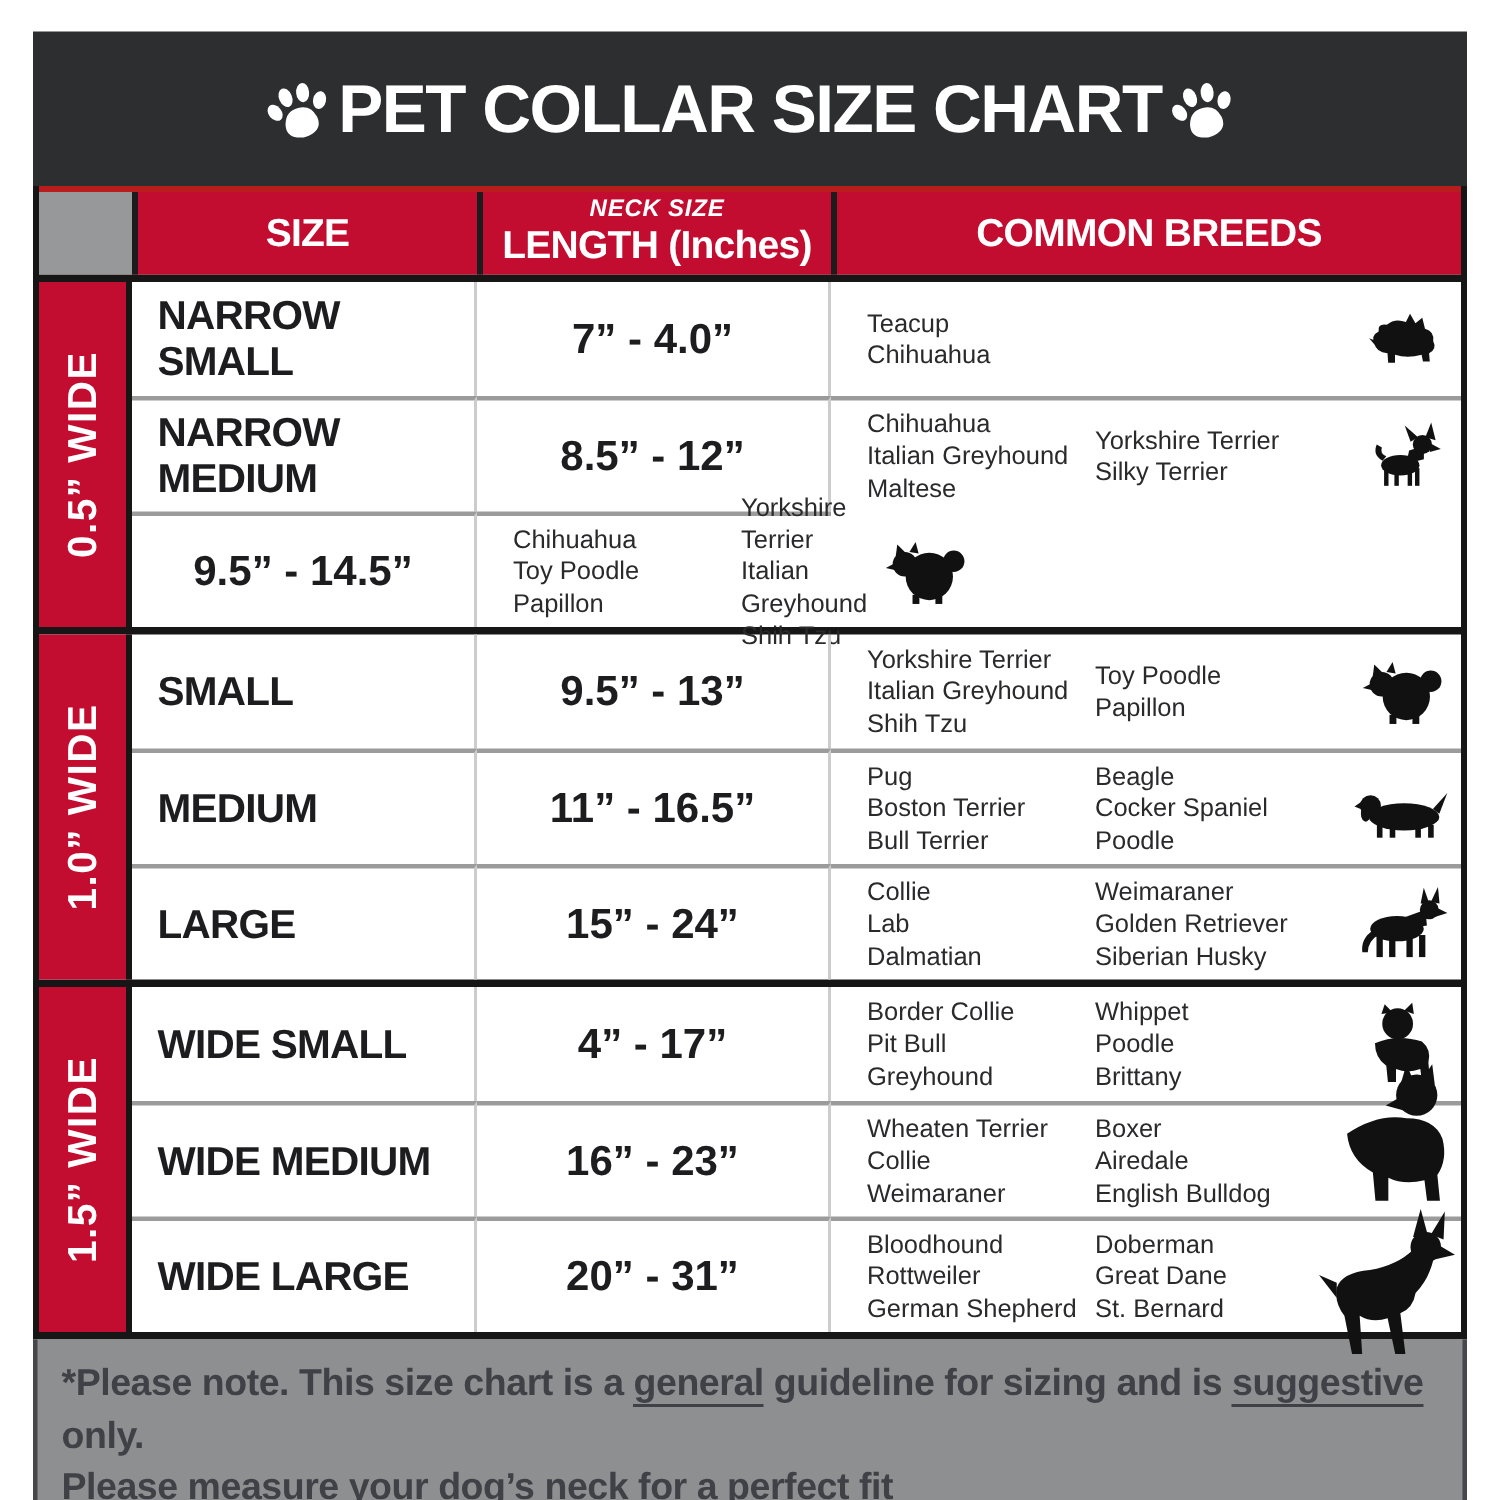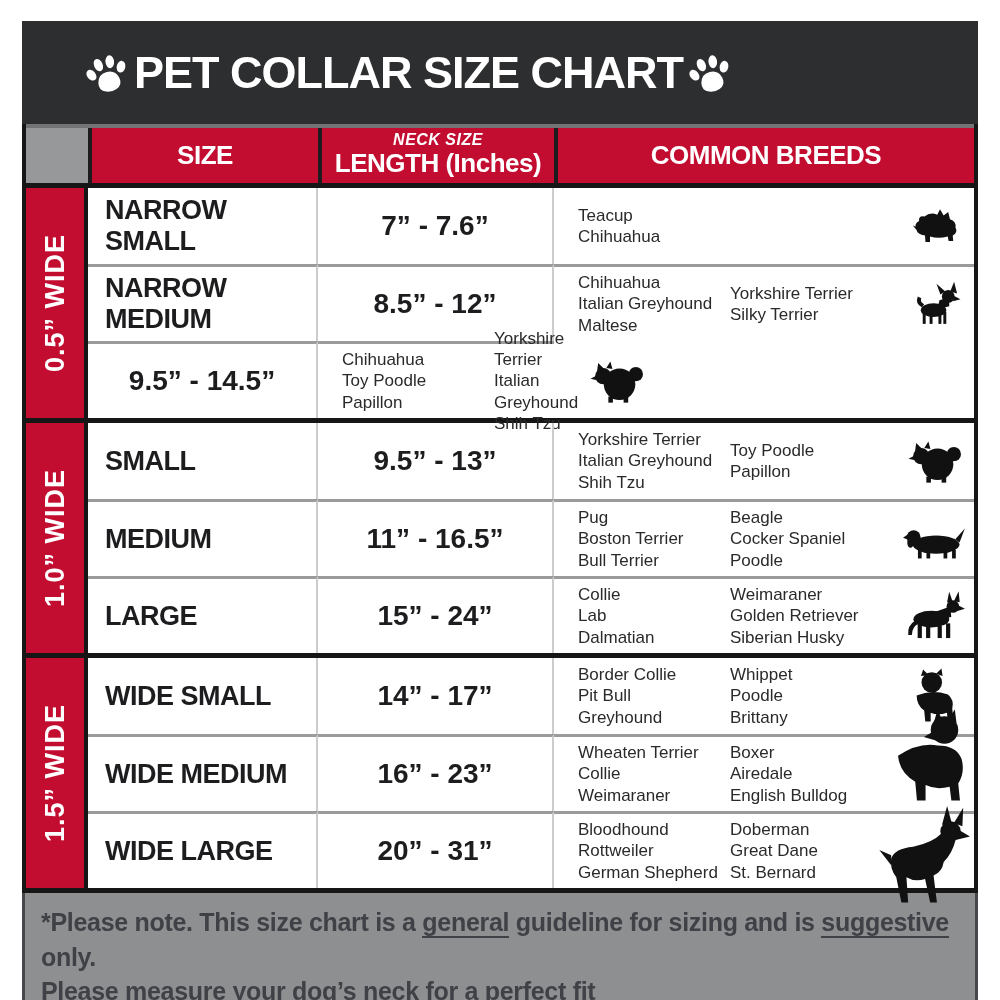--- a/index.html
+++ b/index.html
@@ -11,27 +11,27 @@
     --notetext:#404047;
     --rowsep:#9b9b9b;
     --colsep:#cccccc;
     --ink:#1d1d1f;
   }
   *{box-sizing:border-box;margin:0;padding:0;}
   body{background:#ffffff;font-family:"Liberation Sans","DejaVu Sans",sans-serif;}
   .wrap{width:956px;margin:21px auto 0;}
 
   
-  .title-bar{height:103px;background:var(--bar);display:flex;align-items:center;justify-content:flex-start;padding:0 58px;}
+  .title-bar{height:103px;background:var(--bar);display:flex;align-items:center;justify-content:center;padding:0 58px;}
   .title-bar h1{color:#fff;font-size:45px;font-weight:700;letter-spacing:-1px;white-space:nowrap;}
   .paw{width:54px;height:54px;flex:0 0 auto;}
 
   
   .table{border-left:4px solid var(--frame);border-right:4px solid var(--frame);}
-  .header-row{display:grid;grid-template-columns:62px 230px 236px 1fr;background:#737373;padding-top:4px;}
+  .header-row{display:grid;grid-template-columns:62px 230px 236px 1fr;background:#b91c1c;padding-top:4px;}
   .h-cell{background:var(--red);color:#fff;display:flex;flex-direction:column;align-items:center;justify-content:center;height:55px;text-align:center;}
   .h-cell.gray{background:var(--squaregray);}
   .h-cell + .h-cell{border-left:4px solid #1c1c1e;}
   .h-main{font-size:26px;font-weight:700;letter-spacing:-0.5px;}
   .h-small{font-size:16px;font-weight:700;letter-spacing:0.5px;line-height:1.05;font-style:italic;}
 
   .section{display:grid;grid-template-columns:62px 230px 236px 1fr;grid-template-rows:76px 77px 77px;border-top:5px solid var(--frame);background:#fff;}
   .sidebar{grid-row:1/4;grid-column:1;background:var(--red);border-right:4px solid var(--frame);display:flex;align-items:center;justify-content:center;}
   .sidebar span{writing-mode:vertical-rl;transform:rotate(180deg);color:#fff;font-size:27px;font-weight:700;letter-spacing:1px;white-space:nowrap;}
   .cell{display:flex;align-items:center;position:relative;}
@@ -96,21 +96,21 @@
         <span class="h-main">COMMON BREEDS</span>
       </div>
     </div>
 
     <div class="section">
       <div class="sidebar">
           <span>0.5” WIDE</span>
         </div>
 
       <div class="cell size-cell">NARROW SMALL</div>
-      <div class="cell len-cell">7” - 7.6”</div>
+      <div class="cell len-cell">7” - 4.0”</div>
       <div class="cell breeds-cell">
         <span class="breed-col c1">Teacup
 Chihuahua</span>
         <span class="breed-col c2"></span>
         <span class="icon-box">
           <svg class="dog" width="50" height="44" viewBox="0 0 110 90">
             <path d="M14 52 Q8 40 20 34 Q18 22 32 24 Q44 14 60 20 L66 8 74 22 84 14 88 30 Q102 34 100 48 Q106 60 94 66 L95 78 85 78 83 68 Q62 74 44 68 L44 80 34 80 33 66 Q16 64 14 52 Z"></path>
             <polygon points="22,50 6,44 20,60"></polygon>
           </svg>
         </span>
@@ -241,21 +241,21 @@
         </span>
       </div>
     </div>
 
     <div class="section last-section">
       <div class="sidebar">
           <span>1.5” WIDE</span>
         </div>
 
       <div class="cell size-cell">WIDE SMALL</div>
-      <div class="cell len-cell">14” - 17”</div>
+      <div class="cell len-cell">4” - 17”</div>
       <div class="cell breeds-cell">
         <span class="breed-col c1">Border Collie
 Pit Bull
 Greyhound</span>
         <span class="breed-col c2">Whippet
 Poodle
 Brittany</span>
         <span class="icon-box">
           <svg class="dog" width="54" height="58" viewBox="0 0 100 106">
             <polygon points="24,16 28,4 38,14"></polygon>

